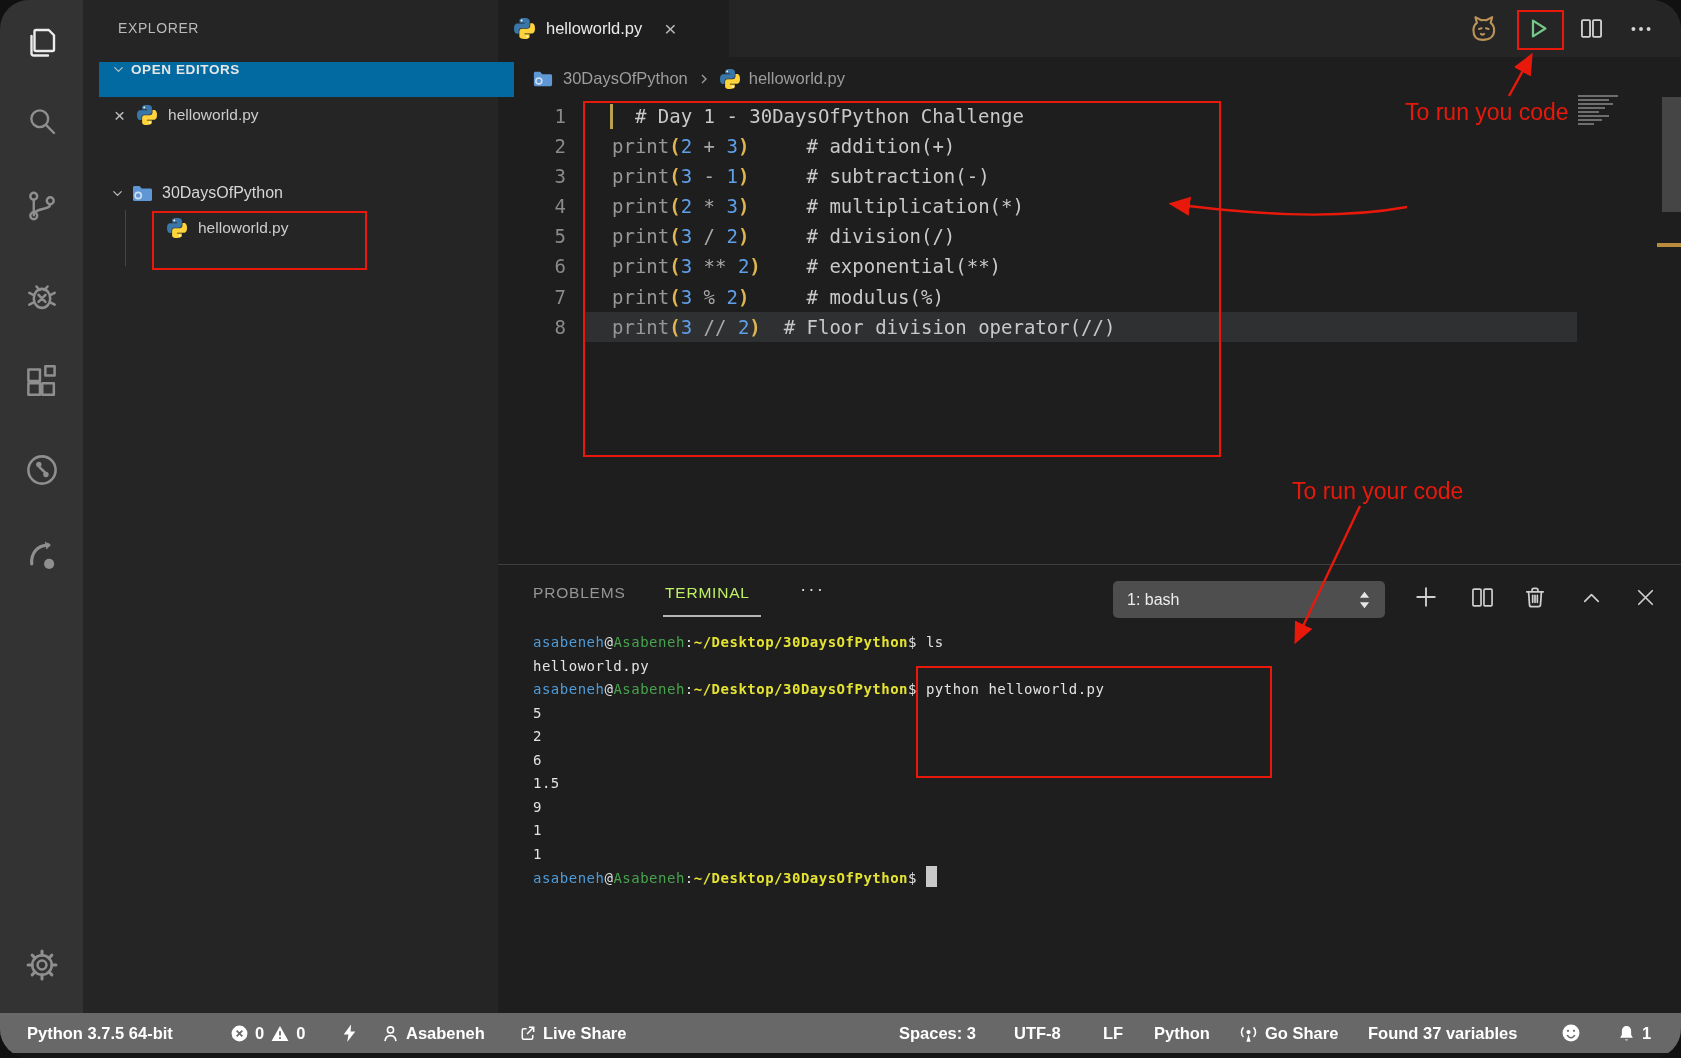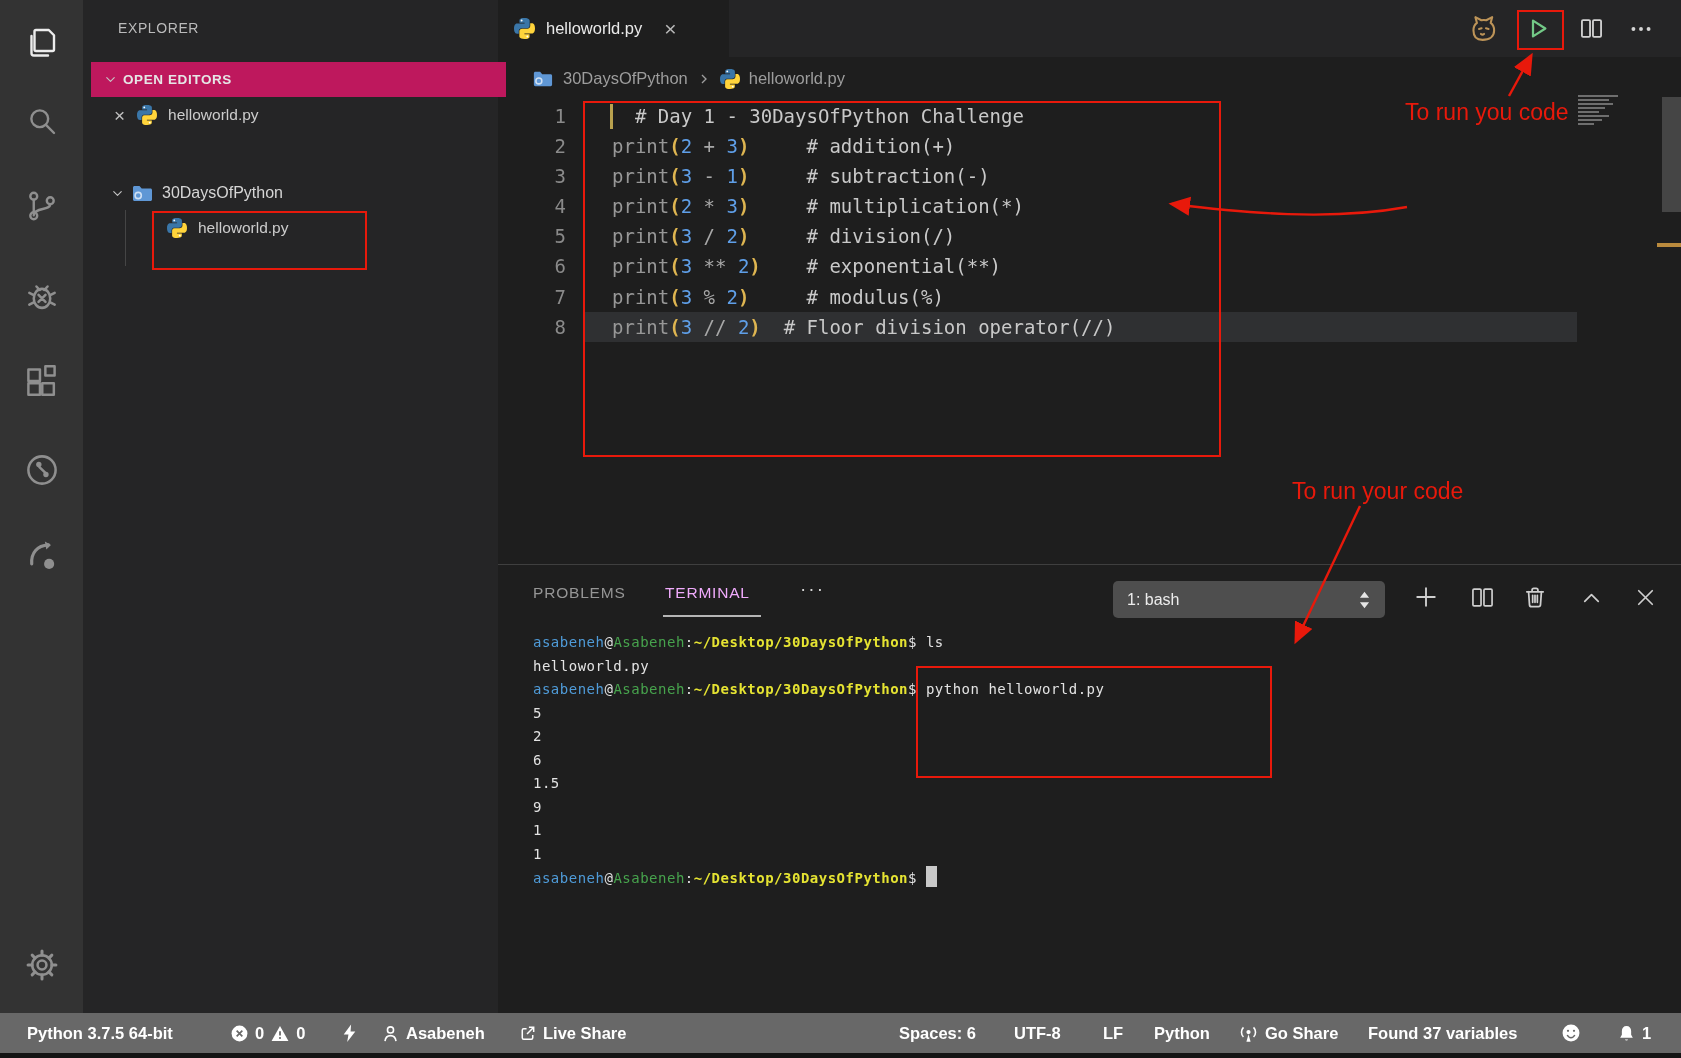--- a/index.html
+++ b/index.html
@@ -1,28 +1,28 @@
 <!DOCTYPE html>
 <html style="--annotation: #e8190b; --play-green: #73c987; --number-blue: #5f9fe8; --paren-gold: #deb551; --comment-gray: #c9c9c9; --fn-gray: #979797; --term-user: #4f9bd8; --term-host: #47a34d; --term-path: #e5e332; --statusbar-bg: #686868; --cat-tan: #bd9458; --folder-blue: #5f97d5; --python-blue: #3a76a8; --python-yellow: #ffd43b;"><head>
 <meta charset="utf-8">
 <style>
   html,body{margin:0;padding:0;background:#111;}
   #app{position:relative;width:1681px;height:1058px;background:#1e1e1e;overflow:hidden;
-       font-family:"Liberation Sans",sans-serif;-webkit-font-smoothing:antialiased;}
+       font-family:"Liberation Sans",sans-serif;border-radius:29px;-webkit-font-smoothing:antialiased;}
   .abs{position:absolute;}
   svg{display:block;}
   
   #activity-bar{left:0;top:0;width:83px;height:1053px;background:#333333;}
   .act-icon{position:absolute;left:0;width:83px;display:flex;justify-content:center;}
   .act-icon svg{stroke:#8f8f8f;fill:none;stroke-width:1.6;stroke-linecap:round;stroke-linejoin:round;}
   .act-icon.active svg{stroke:#ececec;}
   
   #sidebar{left:83px;top:0;width:415px;height:1013px;background:#252526;}
-  .sec-header{position:absolute;left:8px;width:415px;background:#be185d;color:#e6e6e6;
-              font-size:13.5px;font-weight:bold;letter-spacing:.6px;display:flex;align-items:center;}
+  .sec-header{position:absolute;left:16px;width:415px;background:#0369a1;color:#e6e6e6;
+              font-size:13.5px;font-weight:bold;letter-spacing:.6px;display:flex;}
   .side-row{position:absolute;left:0;width:415px;display:flex;align-items:center;color:#cccccc;font-size:15.5px;}
   .chev{margin-right:5px;}
   .chev svg{stroke:#c5c5c5;fill:none;stroke-width:1.8;stroke-linecap:round;stroke-linejoin:round;}
   
   #tabbar{left:498px;top:0;width:1183px;height:57px;background:#252526;}
   #tab-active{left:498px;top:0;width:231px;height:57px;background:#1e1e1e;display:flex;align-items:center;color:#eaeaea;font-size:16.5px;}
   #breadcrumb{left:498px;top:57px;width:1183px;height:43px;display:flex;align-items:center;color:#9d9d9d;font-size:16.5px;}
   #gutter{left:498px;top:101px;width:68px;text-align:right;color:#8a8a8a;
           font-family:"DejaVu Sans Mono",monospace;font-size:19px;line-height:30.1px;}
   #code{left:612px;top:101px;font-family:"DejaVu Sans Mono",monospace;font-size:19px;line-height:30.1px;white-space:pre;color:#d4d4d4;}
@@ -264,21 +264,21 @@
     <i style="width:21px"></i>
       <i style="width:31px"></i>
       <i style="width:24px"></i>
       <i style="width:16px"></i>
   </div>
   <div id="scroll-slider" class="abs"></div>
   <div id="scroll-mark" class="abs"></div>
 
   <div id="panel-border" class="abs"></div>
   <div class="panel-tab" style="left:533px;color:#969696">PROBLEMS</div>
-  <div class="panel-tab" style="left:665px;color:#f0abfc">TERMINAL</div>
+  <div class="panel-tab" style="left:665px;color:#bef264">TERMINAL</div>
   <div id="term-underline" class="abs"></div>
   <div class="panel-tab" style="left:800px;color:#d5d5d5;font-size:19px;letter-spacing:2px;top:578px">···</div>
 
   <div id="shell-select" class="abs">
     <span style="margin-left:14px">1: bash</span>
     <span style="position:absolute;right:14px">
       <svg width="13" height="22" viewBox="0 0 14 24" fill="#e6e6e6">
           <polygon points="7,3 12,9.5 2,9.5"></polygon>
           <polygon points="2,14.5 12,14.5 7,21"></polygon>
         </svg>
@@ -368,21 +368,21 @@
     </span>
     <span class="st" style="left:518px">
       <span>
           <svg width="19" height="19" viewBox="0 0 20 20" fill="none" stroke="#fff" stroke-width="1.6">
             <path d="M9 5H6c-.8 0-1.5.7-1.5 1.5v8c0 .8.7 1.5 1.5 1.5h8c.8 0 1.5-.7 1.5-1.5v-3"></path>
             <path d="M11.5 3.5h5v5M16 4l-6.5 6.5"></path>
           </svg>
         </span>
       <span>Live Share</span>
     </span>
-    <span class="st" style="left:899px">Spaces: 6</span>
+    <span class="st" style="left:899px">Spaces: 3</span>
     <span class="st" style="left:1014px">UTF-8</span>
     <span class="st" style="left:1103px">LF</span>
     <span class="st" style="left:1154px">Python</span>
     <span class="st" style="left:1238px">
       <span>
           <svg width="21" height="21" viewBox="0 0 20 20" fill="none" stroke="#fff" stroke-width="1.5">
             <circle cx="10" cy="8.6" r="2" fill="#fff" stroke="none"></circle>
             <path d="M5.2 13.2a6.3 6.3 0 0 1 0-9M14.8 4.2a6.3 6.3 0 0 1 0 9"></path>
             <path d="M10 10.8l-2 7h4z" fill="#fff" stroke="none"></path>
           </svg>

